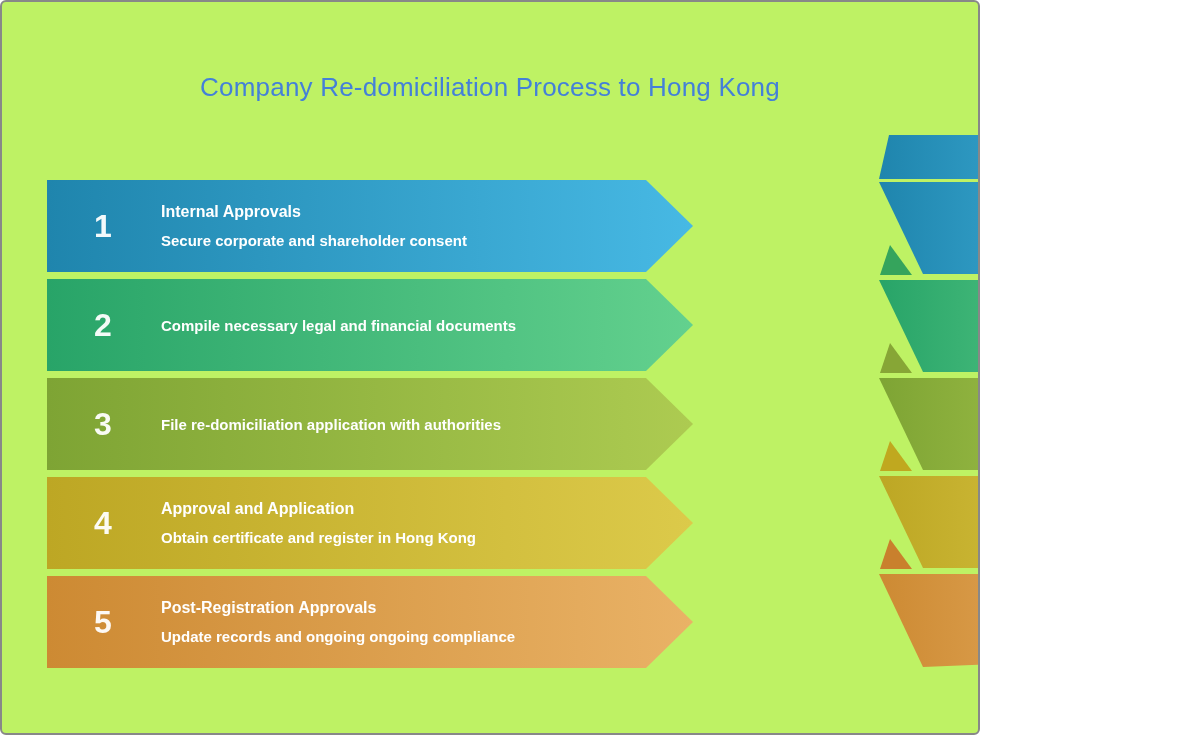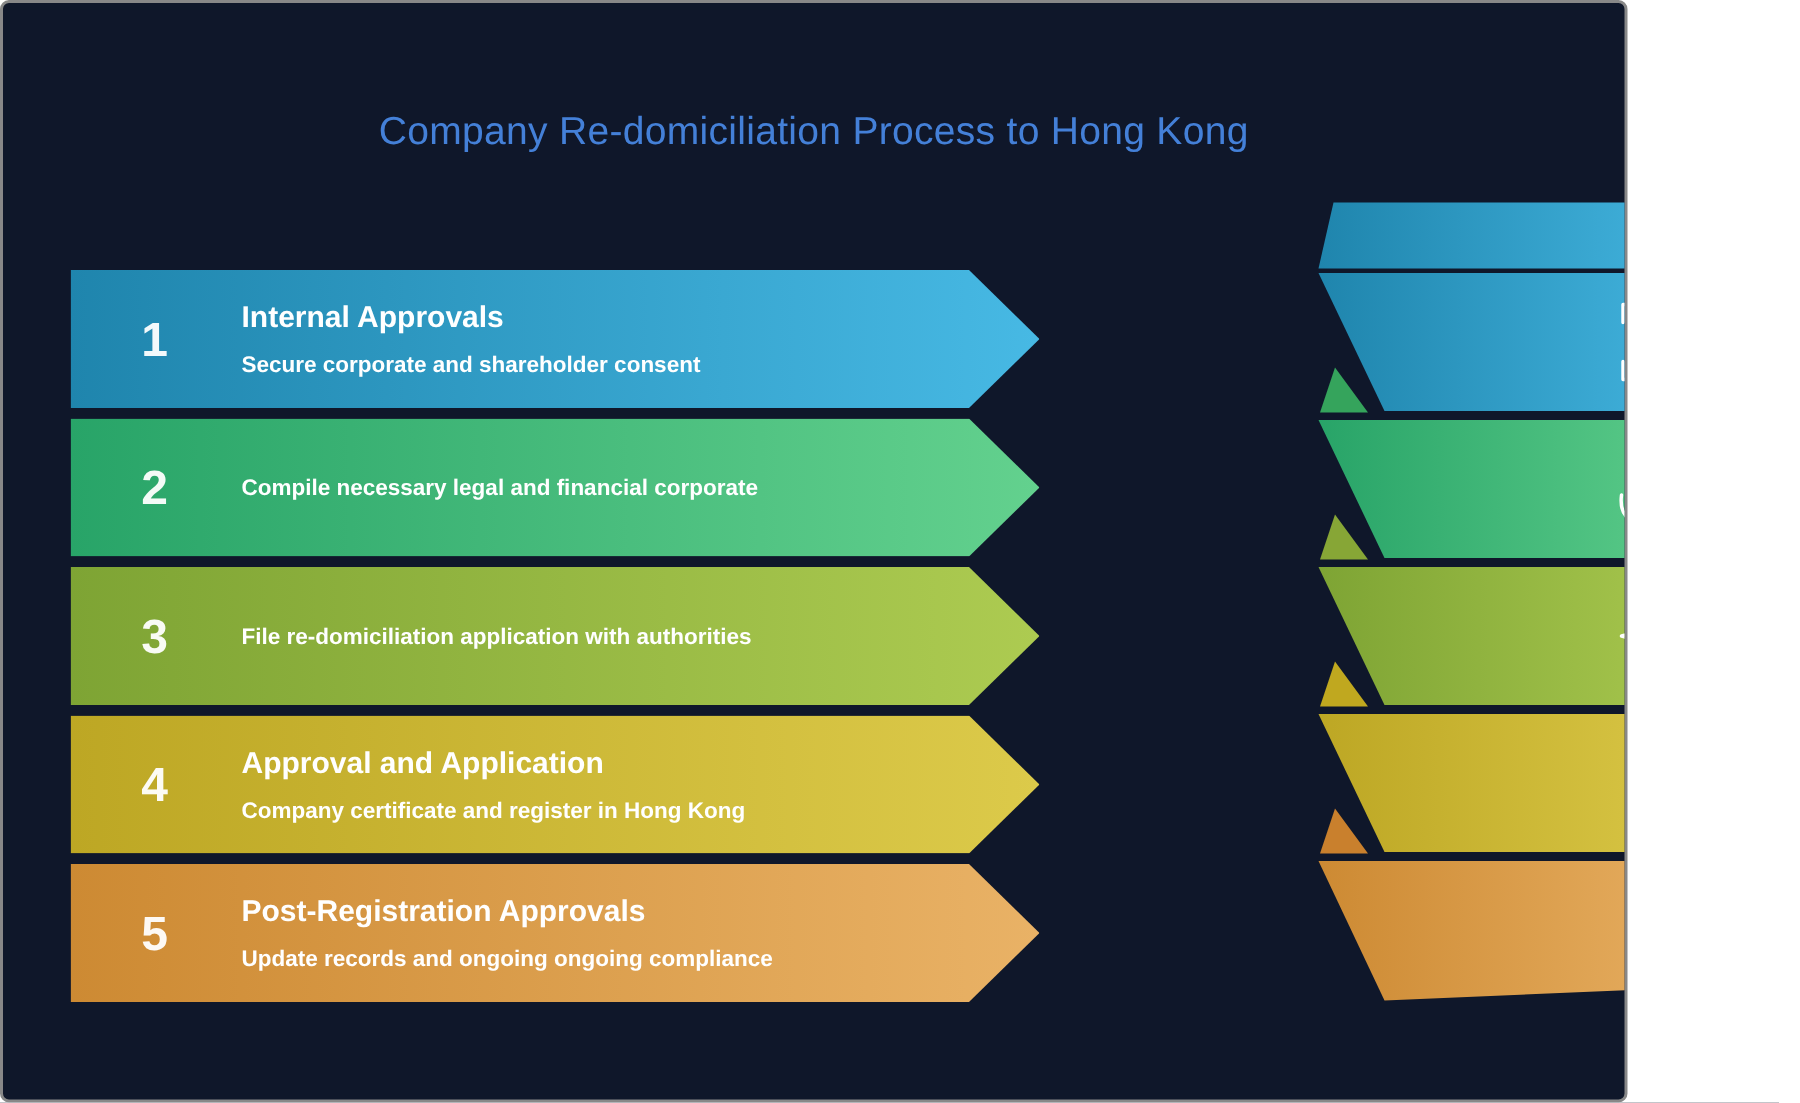--- a/index.html
+++ b/index.html
@@ -1,20 +1,20 @@
 <!DOCTYPE html>
 <html><head>
 <meta charset="utf-8">
 <style>
   html,body{margin:0;padding:0;background:#ffffff;}
   .page{
     position:relative;
-    width:1085px;height:735px;
+    width:980px;height:735px;
     box-sizing:border-box;
-    background:#0f172a;
+    background:#bef264;
     border:2px solid #888888;
     border-radius:6px;
     overflow:hidden;
     font-family:"Liberation Sans", sans-serif;
   }
   .title{
     position:absolute;
     top:70px;left:0;width:100%;
     text-align:center;
     font-size:26px;
@@ -38,21 +38,21 @@
   .row-number{
     width:112px;
     flex-shrink:0;
     text-align:center;
     font-size:32px;
     font-weight:700;
     color:rgba(255,255,255,0.95);
   }
   .row-text{padding-left:2px;padding-right:60px;}
   .row-title{
-    font-size:20px;
+    font-size:16px;
     font-weight:700;
     margin-bottom:11px;
   }
   .row-desc{
     font-size:15px;
     font-weight:700;
   }
   .ribbon{
     position:absolute;
     left:875px;top:132px;
@@ -72,36 +72,36 @@
       <div class="row-number">1</div>
       <div class="row-text">
         <div class="row-title">Internal Approvals</div>
         <div class="row-desc">Secure corporate and shareholder consent</div>
       </div>
     </div>
 
     <div class="row" style="background: linear-gradient(90deg, rgb(40, 164, 104), rgb(99, 209, 142));">
       <div class="row-number">2</div>
       <div class="row-text">
-        <div class="row-desc">Compile necessary legal and financial corporate</div>
+        <div class="row-desc">Compile necessary legal and financial documents</div>
       </div>
     </div>
 
     <div class="row" style="background: linear-gradient(90deg, rgb(126, 164, 52), rgb(173, 203, 81));">
       <div class="row-number">3</div>
       <div class="row-text">
         <div class="row-desc">File re-domiciliation application with authorities</div>
       </div>
     </div>
 
     <div class="row" style="background: linear-gradient(90deg, rgb(189, 167, 36), rgb(220, 202, 74));">
       <div class="row-number">4</div>
       <div class="row-text">
         <div class="row-title">Approval and Application</div>
-        <div class="row-desc">Company certificate and register in Hong Kong</div>
+        <div class="row-desc">Obtain certificate and register in Hong Kong</div>
       </div>
     </div>
 
     <div class="row" style="background: linear-gradient(90deg, rgb(205, 138, 51), rgb(233, 178, 102));">
       <div class="row-number">5</div>
       <div class="row-text">
         <div class="row-title">Post-Registration Approvals</div>
         <div class="row-desc">Update records and ongoing ongoing compliance</div>
       </div>
     </div>

